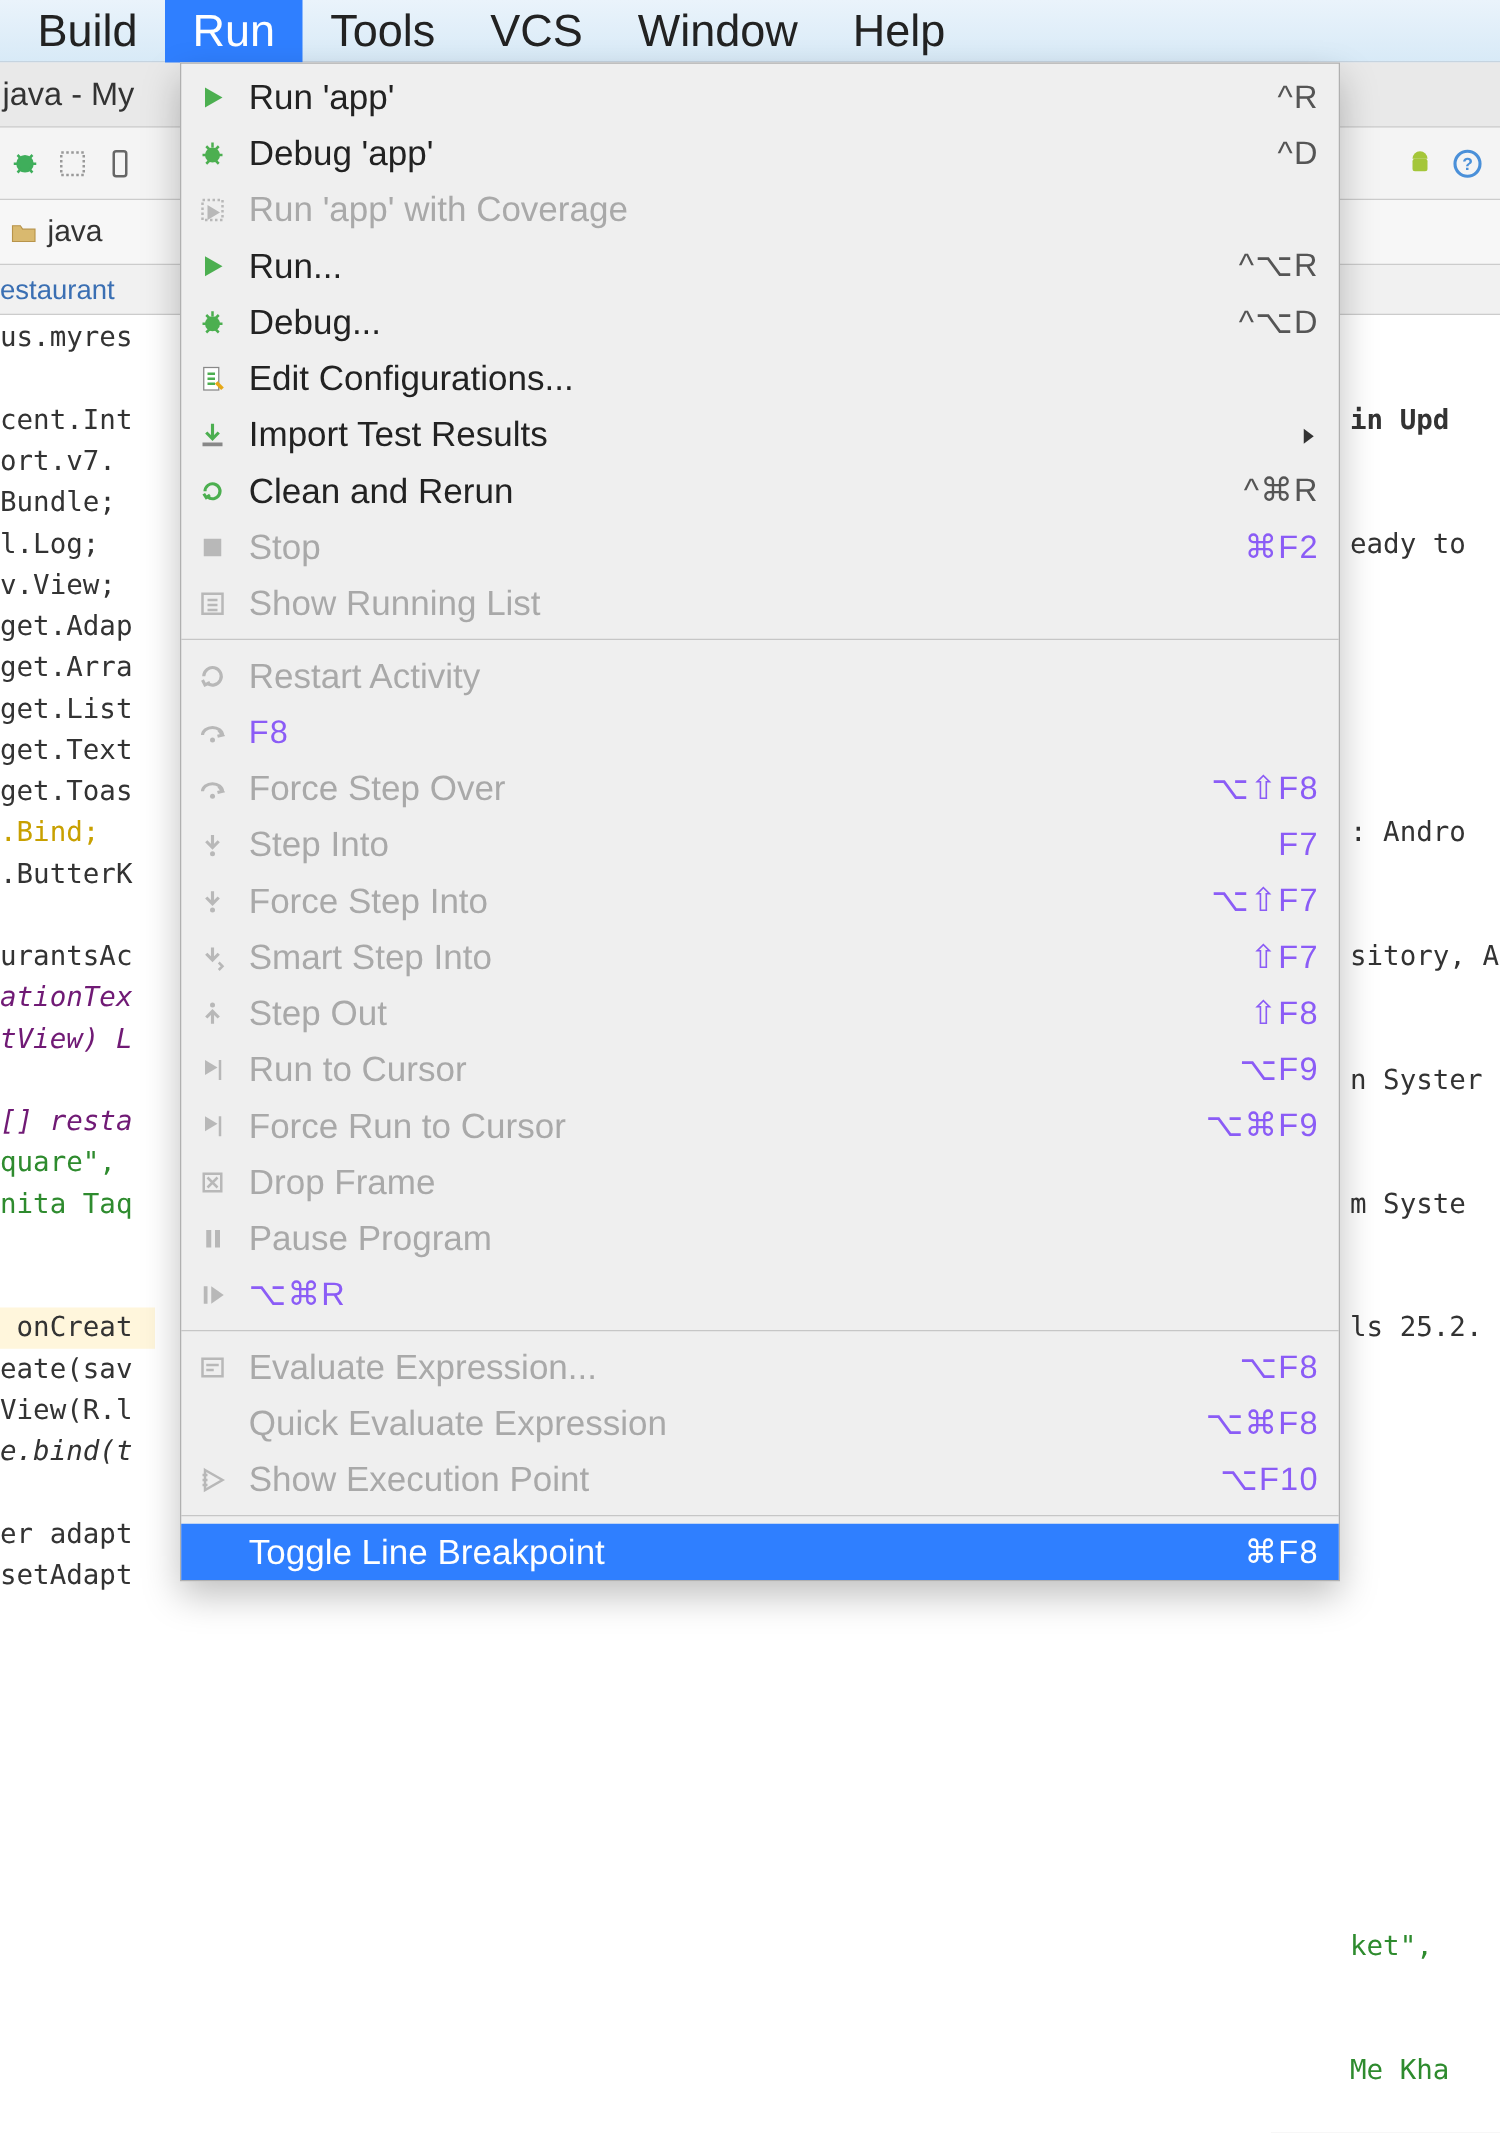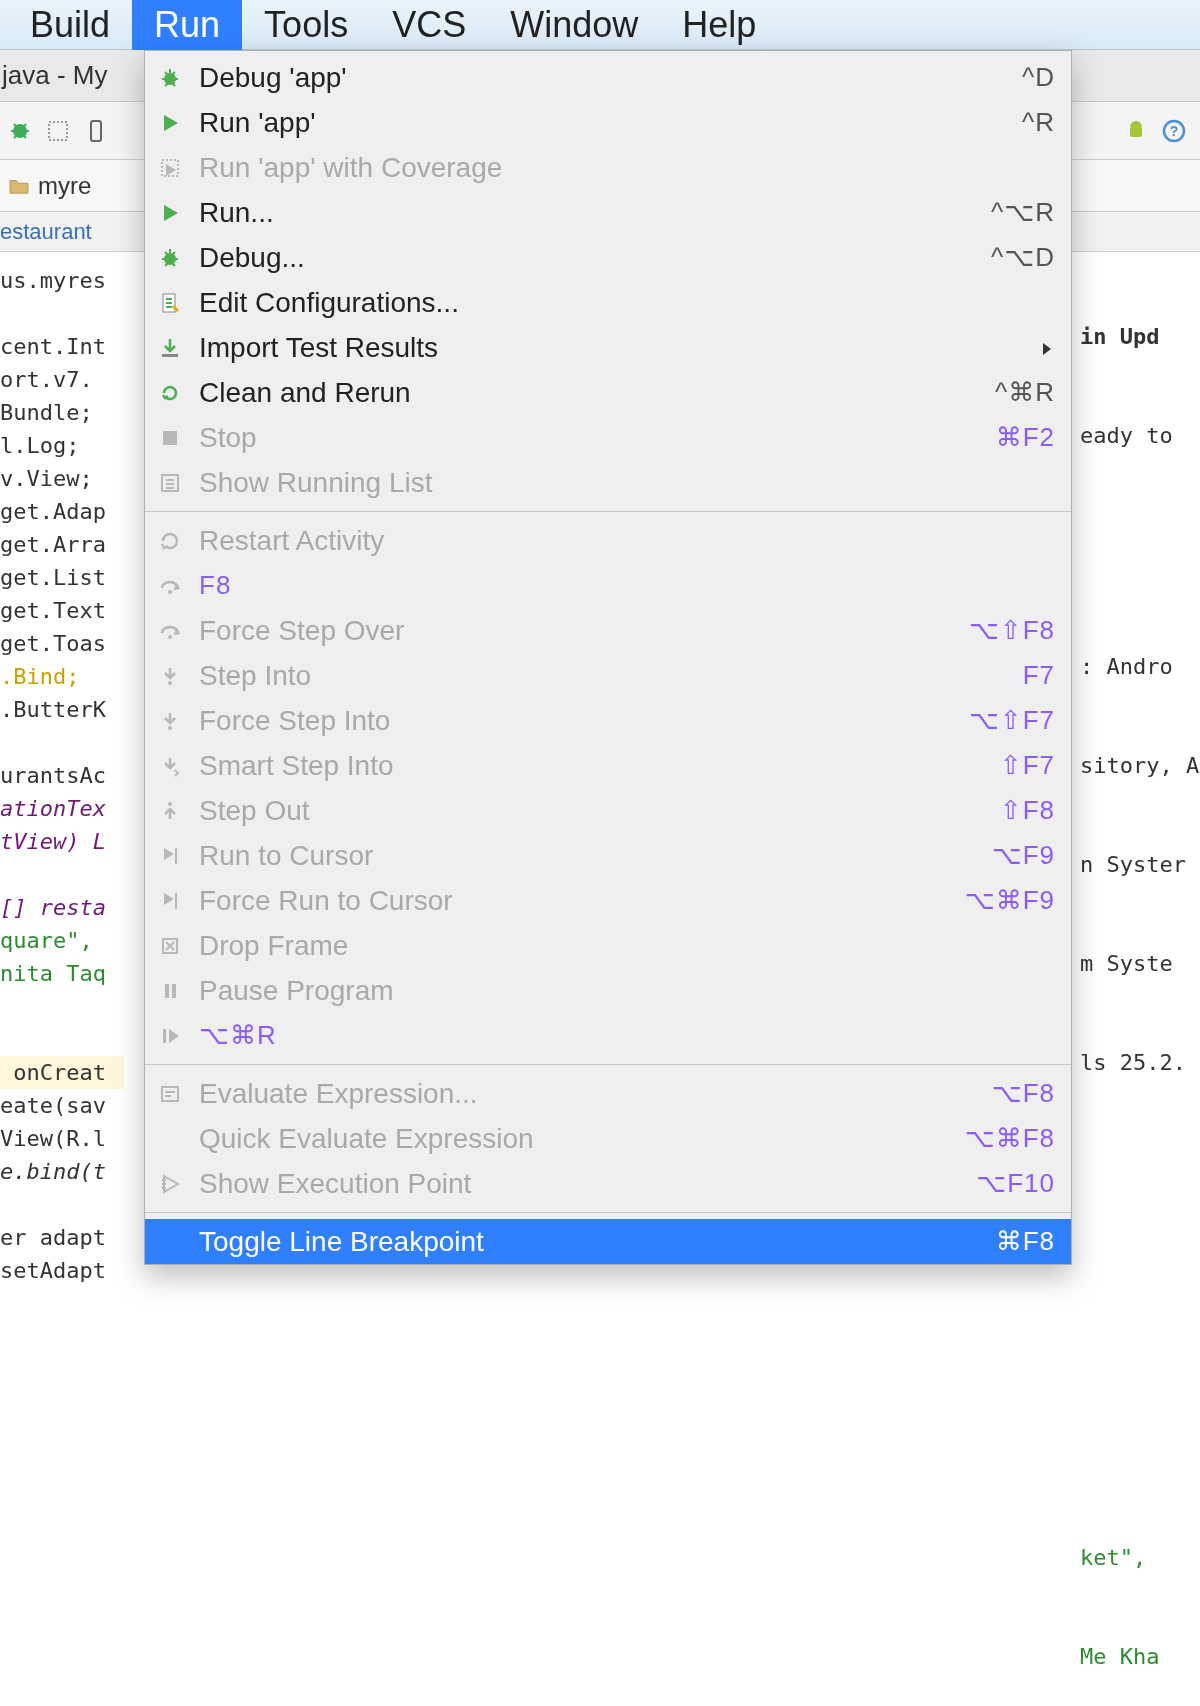--- a/index.html
+++ b/index.html
@@ -81,21 +81,21 @@
     font-size:22px; color:#3a6fb3;
     width:100%;
     z-index: 1;
   }
   .codecol {
     position:absolute; left:0; top:40px; width:124px; bottom:0;
     font-family: Menlo, Consolas, monospace;
     font-size: 22px;
     line-height: 33px;
     color:#333;
-    padding-top: 12px;
+    padding-top: 2px;
     white-space: pre;
   }
   .codecol .line { height:33px; overflow:hidden; }
   .codecol .kw { color:#701a75; font-style: italic; }
   .codecol .ann { color:#c8a000; }
   .codecol .hl { background:#fff6dc; }
   .rightcol {
     position:absolute; right:0; top:0; width:120px;
     font-family: Menlo, Consolas, monospace;
     font-size:22px; line-height:33px; color:#333;
@@ -184,21 +184,21 @@
           <text x="12" y="17" text-anchor="middle" font-size="14" fill="#4a90d9" font-weight="bold">?</text>
         </svg>
       </span>
   </div>
 </div>
 
 <div class="crumbbar">
   <svg class="folder-ico" viewBox="0 0 24 20">
       <path d="M2 4h7l2 3h11v11H2z" fill="#d9b96f" stroke="#b8944a"></path>
     </svg>
-  <span>myre</span>
+  <span>java</span>
 </div>
 
 <div class="content">
   <div class="tabstrip">
     <span>estaurant</span>
   </div>
   <div class="codecol" id="codecol"><div class="line"><span>us.myres</span></div><div class="line"><span></span></div><div class="line"><span>cent.Int</span></div><div class="line"><span>ort.v7.</span></div><div class="line"><span>Bundle;</span></div><div class="line"><span>l.Log;</span></div><div class="line"><span>v.View;</span></div><div class="line"><span>get.Adap</span></div><div class="line"><span>get.Arra</span></div><div class="line"><span>get.List</span></div><div class="line"><span>get.Text</span></div><div class="line"><span>get.Toas</span></div><div class="line"><span class="ann">.Bind;</span></div><div class="line"><span>.ButterK</span></div><div class="line"><span></span></div><div class="line"><span>urantsAc</span></div><div class="line"><span class="kw">ationTex</span></div><div class="line"><span class="kw">tView) L</span></div><div class="line"><span></span></div><div class="line"><span class="kw">[] resta</span></div><div class="line"><span style="color: rgb(46, 139, 46);">quare", </span></div><div class="line"><span style="color: rgb(46, 139, 46);">nita Taq</span></div><div class="line"><span></span></div><div class="line"><span></span></div><div class="line hl"><span> onCreat</span></div><div class="line"><span>eate(sav</span></div><div class="line"><span>View(R.l</span></div><div class="line"><span style="font-style: italic;">e.bind(t</span></div><div class="line"><span></span></div><div class="line"><span>er adapt</span></div><div class="line"><span>setAdapt</span></div></div>
 
   <div class="rightcol">
     <div style="font-weight:600;">in Upd</div>
@@ -215,35 +215,35 @@
     
     
     
   </div>
 </div>
 
 <div class="dropdown" id="dropdown">
     <div class="item">
       <span class="ico">
         <svg viewBox="0 0 24 24">
+          <path d="M6 4l14 8-14 8z" fill="#4caf50"></path>
+        </svg>
+      </span>
+      <span class="label">Run 'app'</span>
+      <span class="shortcut">^R</span>
+    </div>
+    <div class="item">
+      <span class="ico">
+        <svg viewBox="0 0 24 24">
           <circle cx="12" cy="13" r="6" fill="#4caf50"></circle>
           <path d="M4 13h3M17 13h3M7 6l3 3M17 6l-3 3M7 20l3-3M17 20l-3-3M12 3v4" stroke="#4caf50" stroke-width="2"></path>
         </svg>
       </span>
       <span class="label">Debug 'app'</span>
       <span class="shortcut">^D</span>
-    </div>
-    <div class="item">
-      <span class="ico">
-        <svg viewBox="0 0 24 24">
-          <path d="M6 4l14 8-14 8z" fill="#4caf50"></path>
-        </svg>
-      </span>
-      <span class="label">Run 'app'</span>
-      <span class="shortcut">^R</span>
     </div>
     <div class="item disabled">
       <span class="ico">
         <svg viewBox="0 0 24 24">
           <rect x="4" y="4" width="16" height="16" fill="none" stroke="#b8b8b8" stroke-width="2" stroke-dasharray="2 2"></rect>
           <path d="M8 8l10 6-10 6z" fill="#b8b8b8"></path>
         </svg>
       </span>
       <span class="label">Run 'app' with Coverage</span>
     </div>

